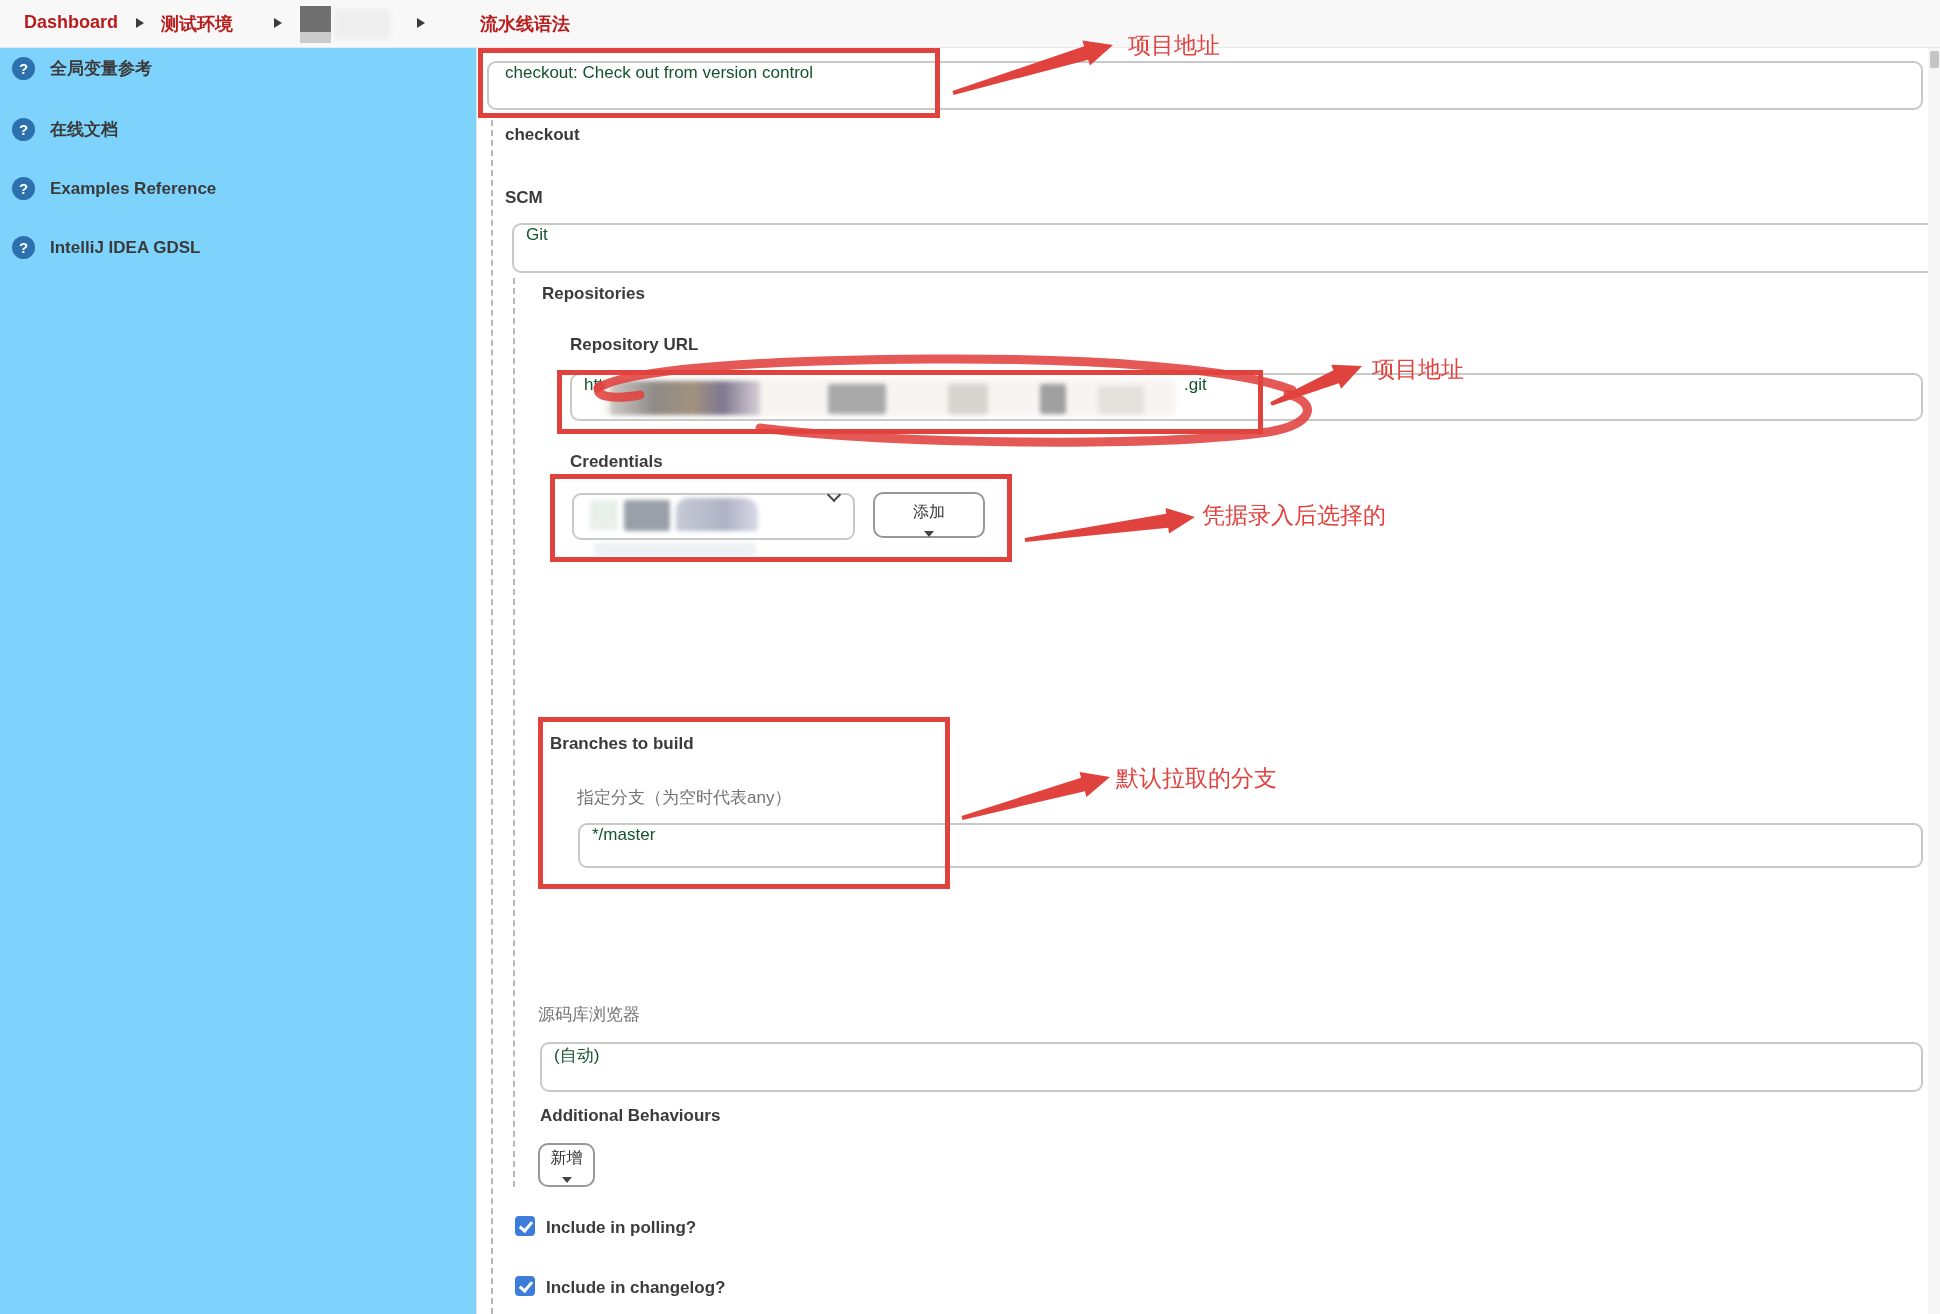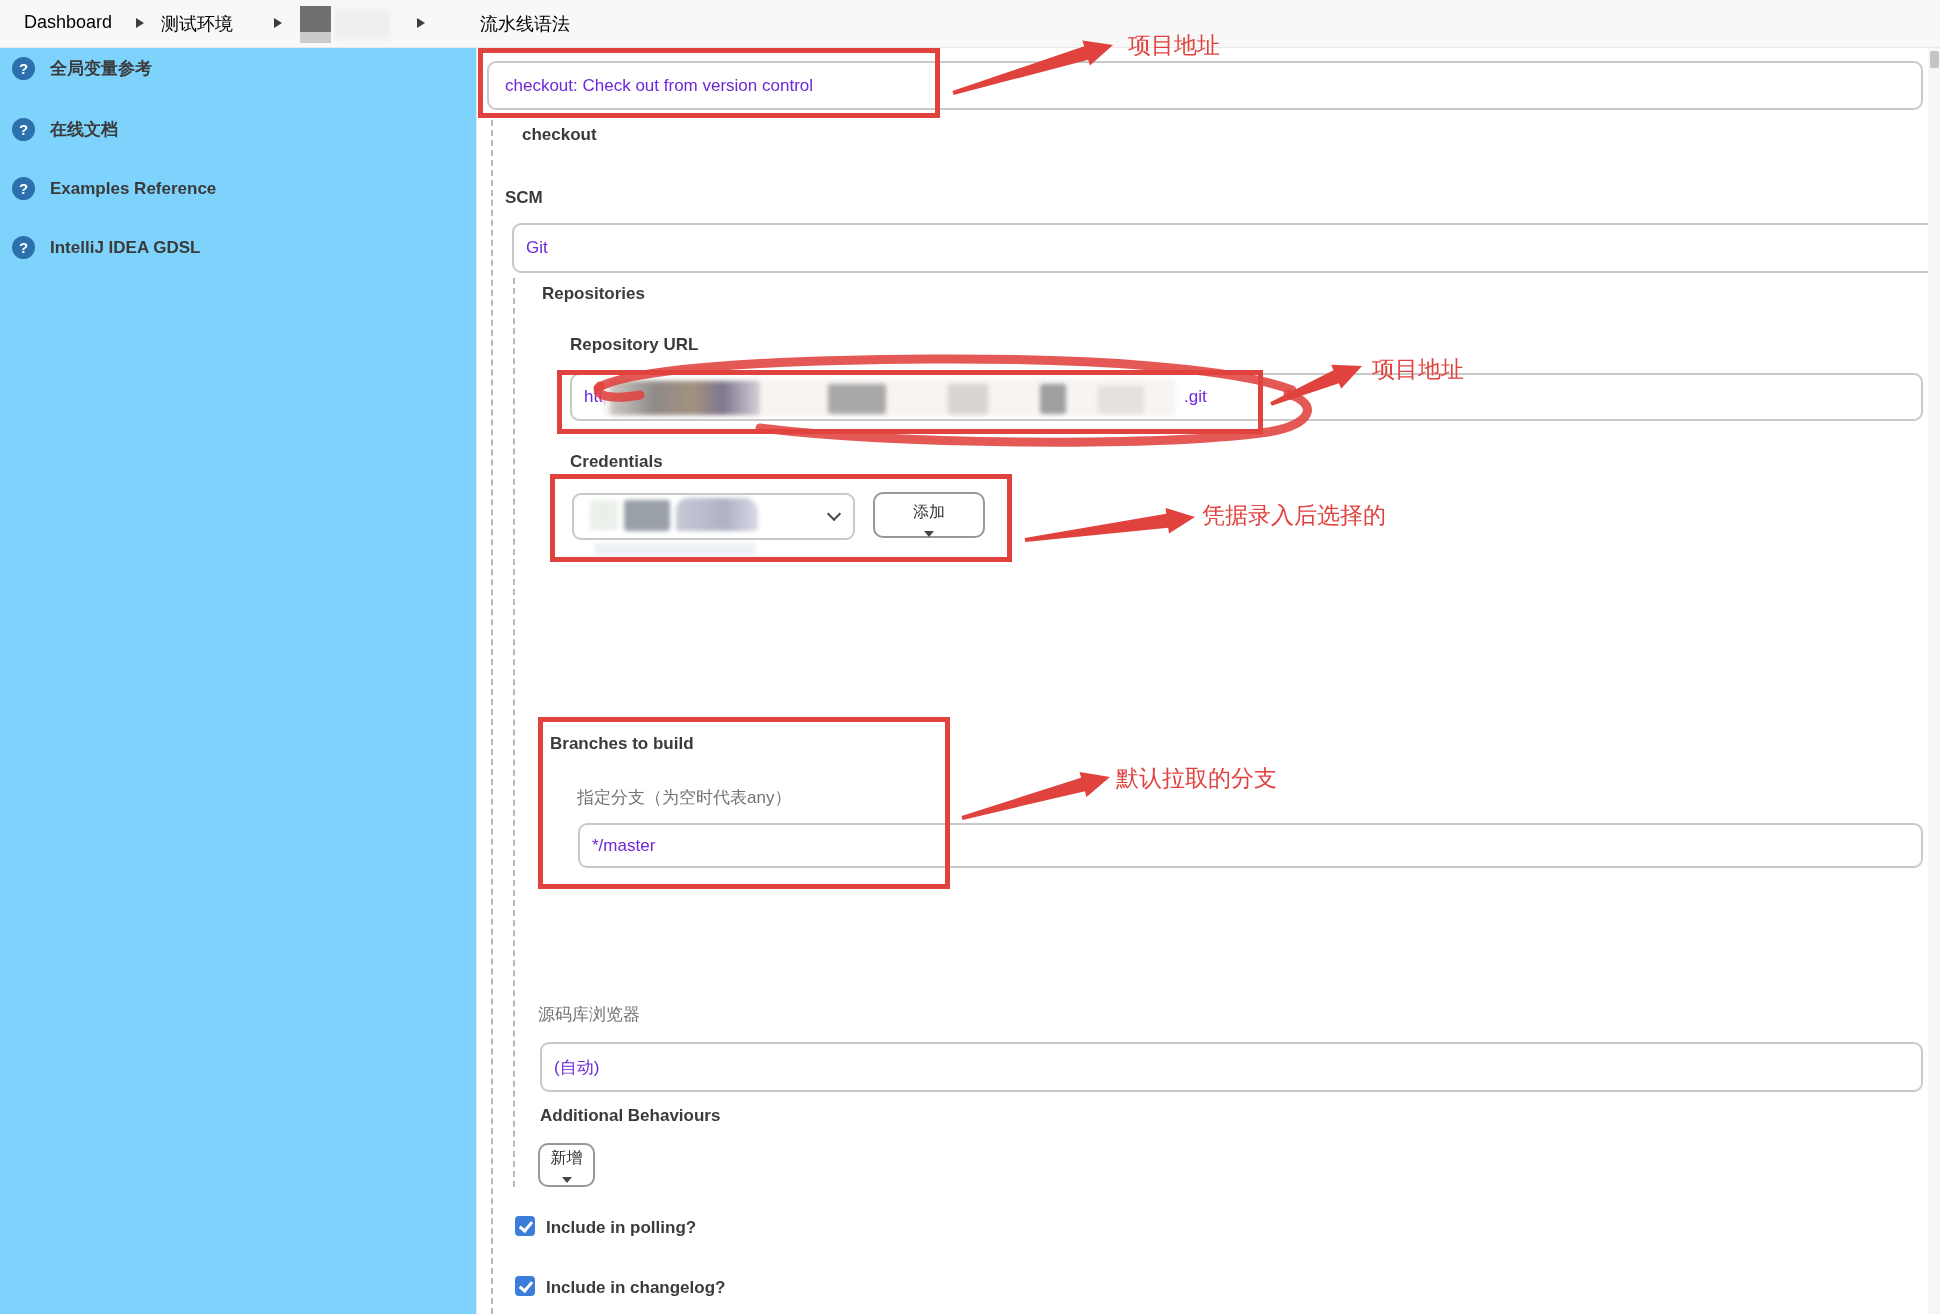--- a/index.html
+++ b/index.html
@@ -7,39 +7,39 @@
     --helpblue:#2c70ae;
     --chkblue:#3b7dd8;
   }
   *{margin:0;padding:0;box-sizing:border-box;}
   html,body{width:1940px;height:1314px;overflow:hidden;background:#fff;
     font-family:"Liberation Sans","DejaVu Sans",sans-serif;color:#333;}
   #page{position:relative;width:1940px;height:1314px;background:#fff;}
 
   
   .header{position:absolute;left:0;top:0;width:1940px;height:48px;background:#f8f8f8;border-bottom:1px solid #e9e9e9;}
-  .bc-item{position:absolute;top:12px;font-size:18px;font-weight:normal;color:#000000;white-space:nowrap;cursor:pointer;}
+  .bc-item{position:absolute;top:12px;font-size:18px;font-weight:bold;color:#b91c1c;white-space:nowrap;cursor:pointer;}
   .bc-sep{position:absolute;top:18px;width:0;height:0;border-left:8px solid #3c3c3c;border-top:5px solid transparent;border-bottom:5px solid transparent;}
   .bc-redact{position:absolute;left:300px;top:6px;width:31px;height:26px;background:#6f6f6f;}
   .bc-redact-lo{position:absolute;left:300px;top:32px;width:31px;height:11px;background:#cbcbcb;}
   .bc-redact-smear{position:absolute;left:334px;top:9px;width:56px;height:30px;background:#efefef;filter:blur(2px);}
 
   
   .sidebar{position:absolute;left:0;top:48px;width:477px;height:1266px;background:#7dd3fc;border-right:1px solid #e4e4e4;padding-left:23px;}
   .side-item{position:absolute;left:12px;display:flex;align-items:center;gap:15px;cursor:pointer;}
   .helpicon{width:23px;height:23px;border-radius:50%;background:var(--helpblue);color:#fff;
     font-weight:bold;font-size:15px;display:flex;align-items:center;justify-content:center;flex:0 0 23px;}
   .helpicon::after{content:"?";}
   .side-label{font-size:17px;font-weight:600;color:#3a3a3a;white-space:nowrap;}
 
   
   .lbl{position:absolute;font-size:17px;font-weight:bold;color:#3b3b3b;white-space:nowrap;line-height:1.1;}
   .lbl-reg{position:absolute;font-size:17px;font-weight:400;color:#737373;white-space:nowrap;line-height:1.1;}
   .field{position:absolute;background:#fff;border:2px solid #c9c9c9;border-radius:9px;
-    display:flex;align-items:center;padding:0 12px;font-size:17px;color:#6d28d9;cursor:pointer;}
+    display:flex;padding:0 12px;font-size:17px;color:#14532d;cursor:pointer;}
   .dash{position:absolute;width:0;border-left:2px dashed #b8b8b8;}
   .btn{position:absolute;background:#fff;border:2px solid #979797;border-radius:10px;
     display:flex;align-items:center;justify-content:center;gap:8px;font-size:16px;color:#333;cursor:pointer;flex-direction:column;}
   .caret{width:0;height:0;border-left:5px solid transparent;border-right:5px solid transparent;border-top:6px solid #444;}
   .chev{width:10px;height:10px;border-right:2px solid #444;border-bottom:2px solid #444;transform:rotate(45deg);margin-top:-5px;}
 
   
   .redbox{position:absolute;border:5px solid var(--red);}
   .ann{position:absolute;font-size:23px;color:var(--red);white-space:nowrap;font-weight:400;}
   #overlay{position:absolute;left:0;top:0;pointer-events:none;}
@@ -94,21 +94,21 @@
     </div>
   </div>
 
   <div class="field" style="left:487px;top:61px;width:1436px;height:49px;padding-left:16px">
     <span>checkout: Check out from version control</span>
   </div>
 
   <div class="dash" style="left:491px;top:120px;height:1194px"></div>
   <div class="dash" style="left:513px;top:278px;height:909px"></div>
 
-  <span class="lbl" style="left:522px;top:126px">checkout</span>
+  <span class="lbl" style="left:505px;top:126px">checkout</span>
   <span class="lbl" style="left:505px;top:189px">SCM</span>
 
   <div class="field" style="left:512px;top:223px;width:1661px;height:50px">
     <span>Git</span>
   </div>
 
   <span class="lbl" style="left:542px;top:285px">Repositories</span>
   <span class="lbl" style="left:570px;top:336px">Repository URL</span>
 
   <div class="field" style="left:570px;top:373px;width:1353px;height:48px;cursor:text">

